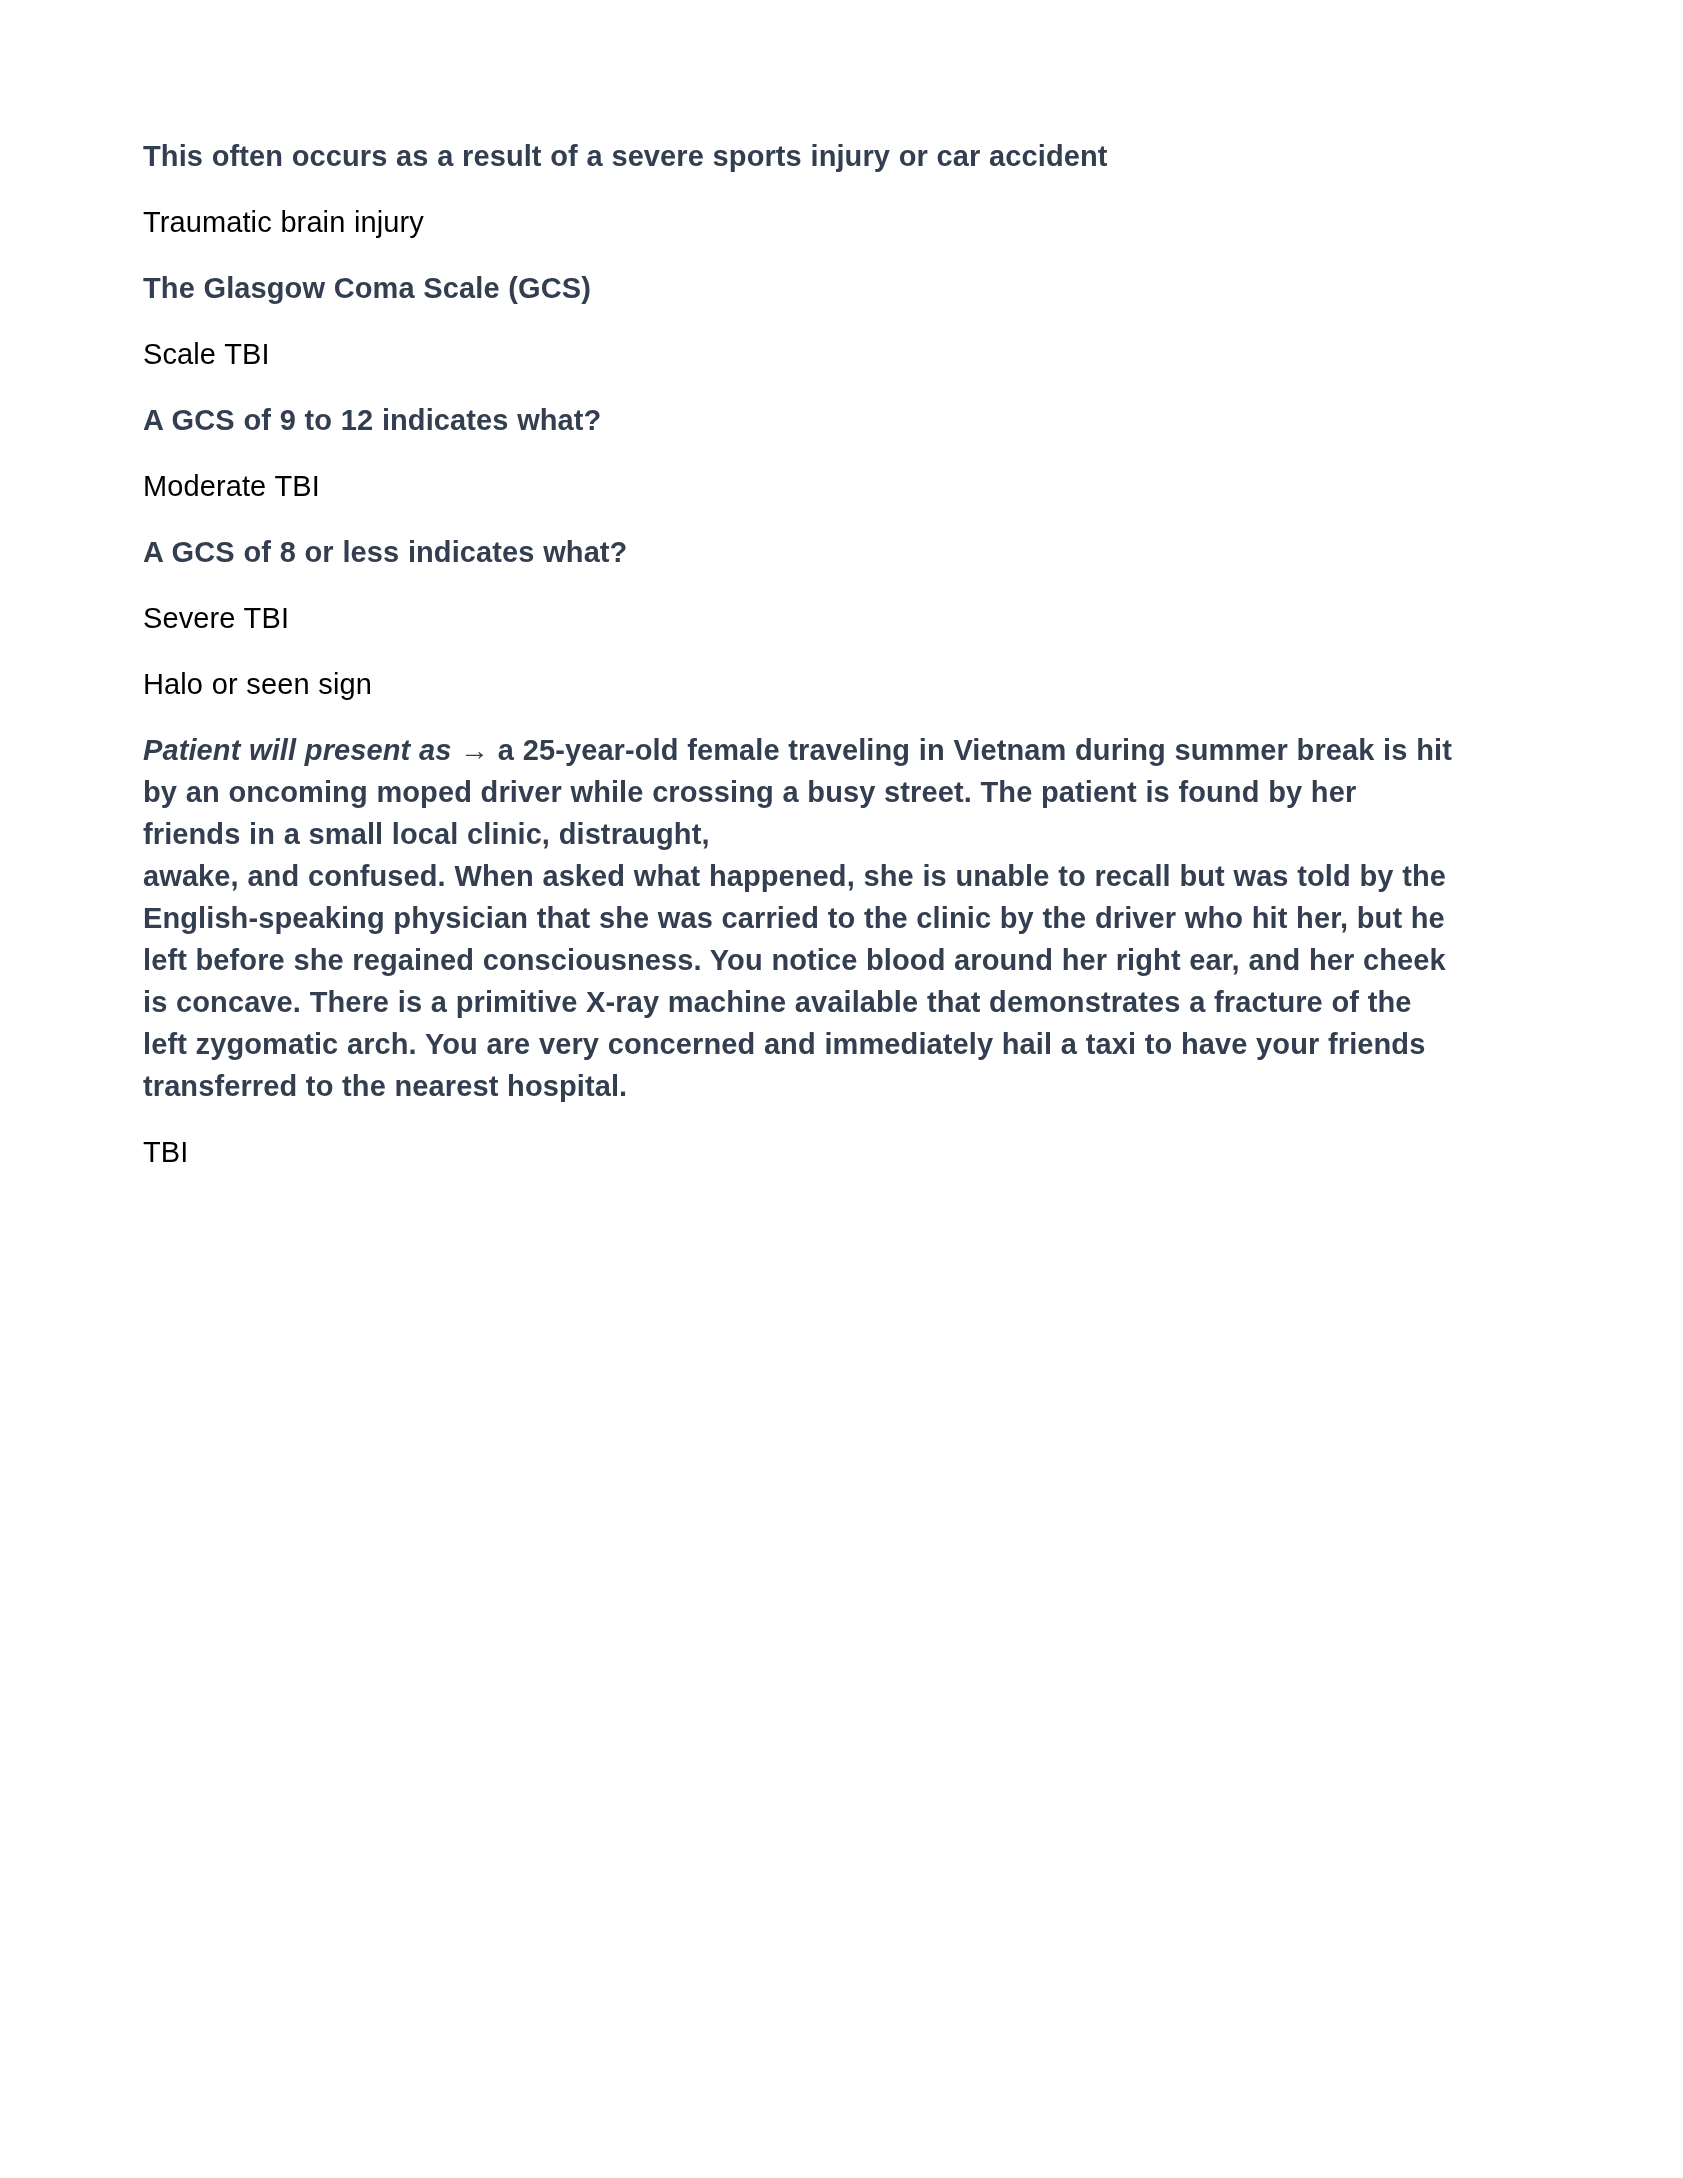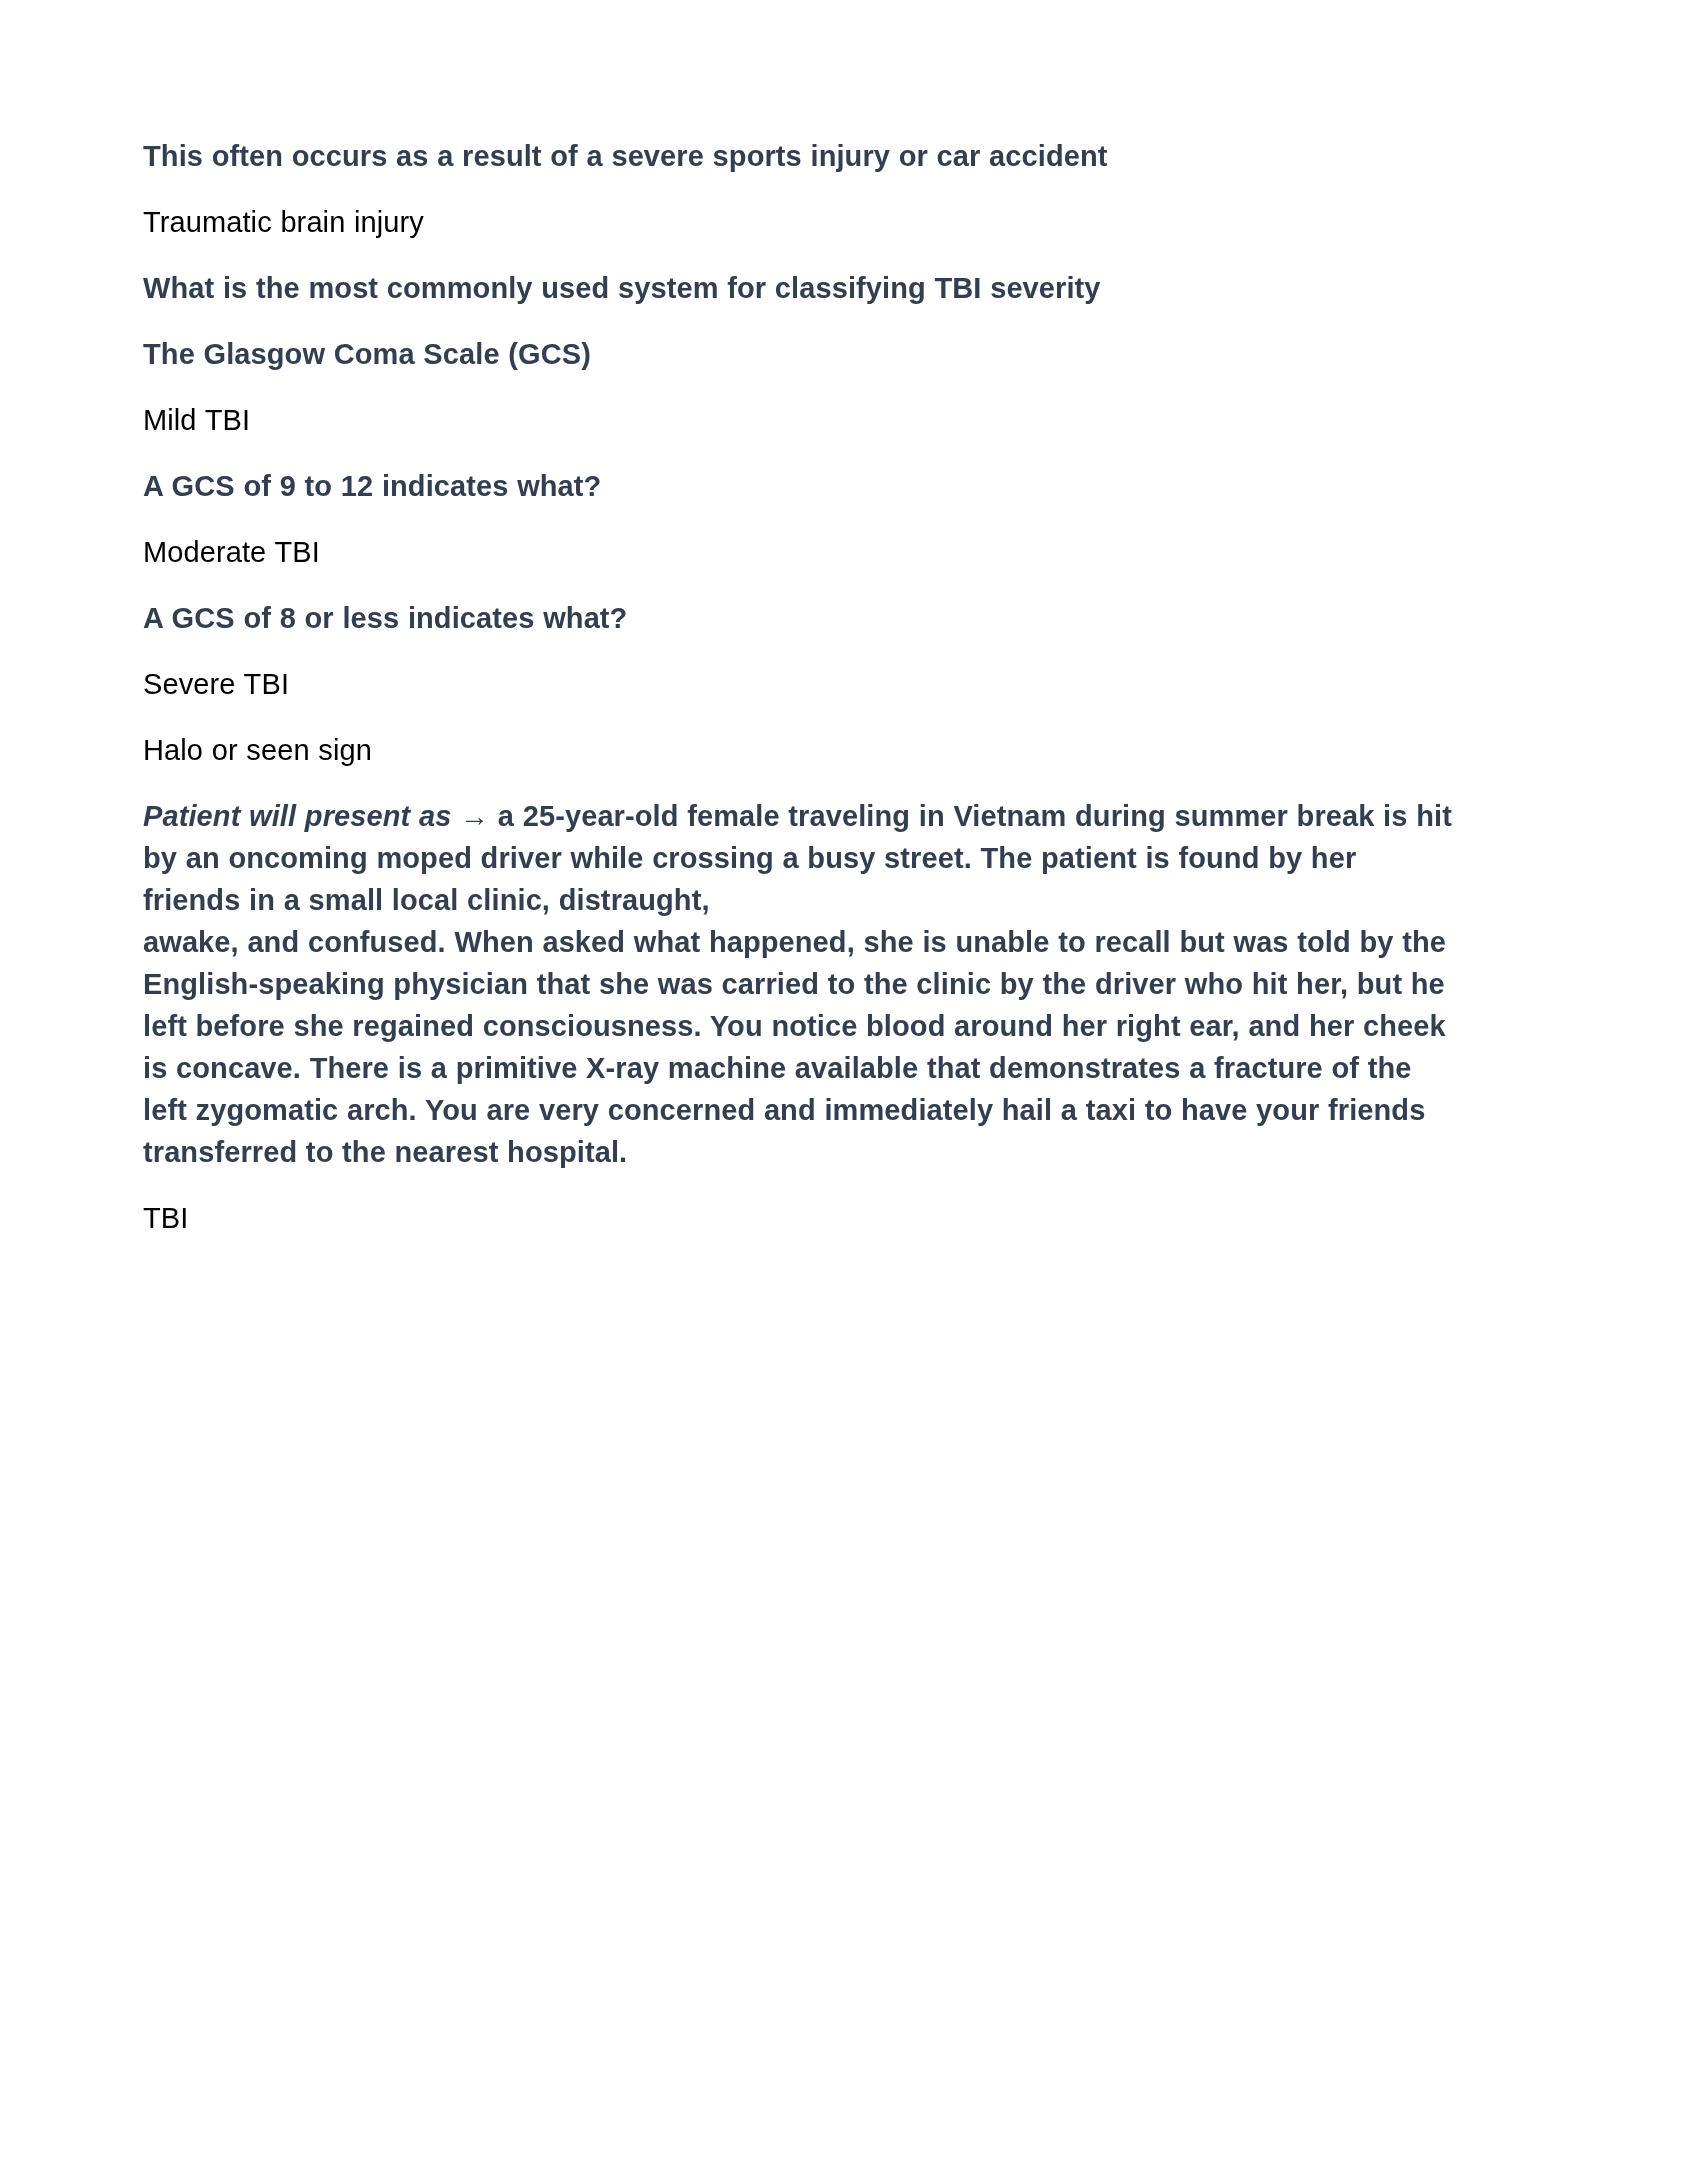--- a/index.html
+++ b/index.html
@@ -44,26 +44,25 @@
 </head>
 <body>
 
 <div class="page">
   <div class="content">
 
     <p class="para bold">This often occurs as a result of a severe sports injury or car accident</p>
 
     <p class="para regular">Traumatic brain injury</p>
 
-    <p class="para bold">What is the most commonly used system for classifying TBI severity</p>
 
     <p class="para bold">The Glasgow Coma Scale (GCS)</p>
 
 
-    <p class="para regular">Mild TBI</p>
+    <p class="para regular">Scale TBI</p>
 
     <p class="para bold">A GCS of 9 to 12 indicates what?</p>
 
     <p class="para regular">Moderate TBI</p>
 
     <p class="para bold">A GCS of 8 or less indicates what?</p>
 
     <p class="para regular">Severe TBI</p>
 
 

